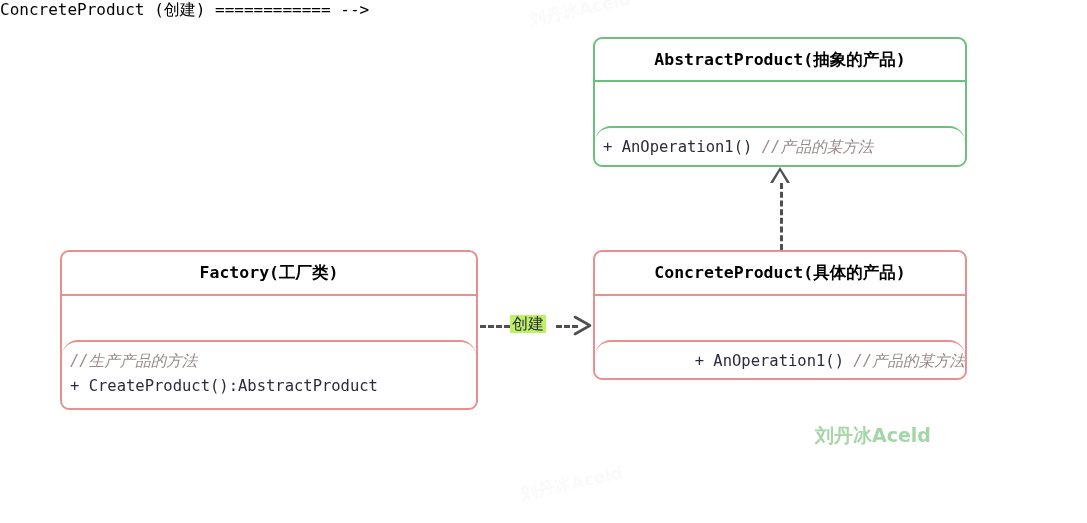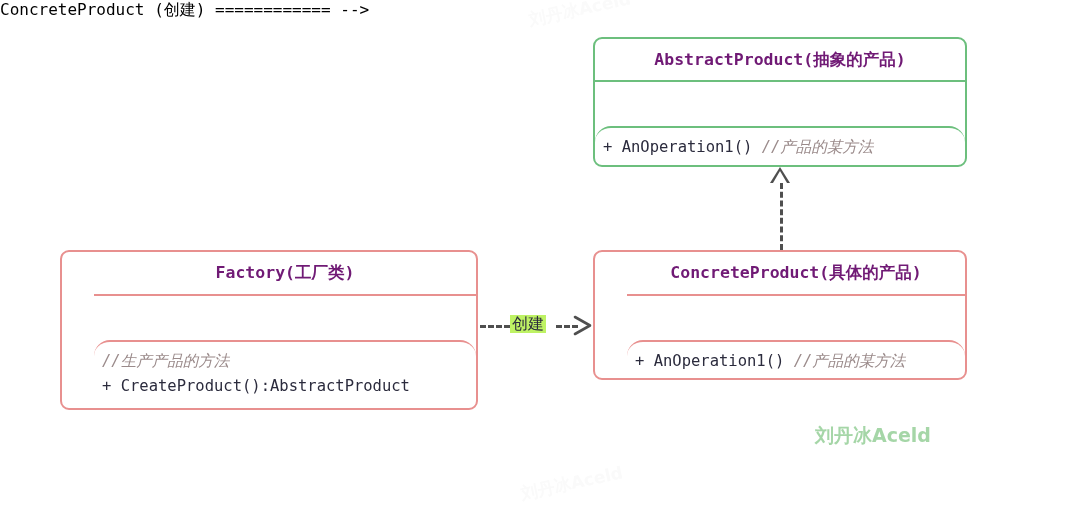--- a/index.html
+++ b/index.html
@@ -23,32 +23,32 @@
   .uml-box {
     position: absolute;
     box-sizing: border-box;
     border-radius: 9px;
     border-width: 2px;
     border-style: solid;
     background: #ffffff;
     overflow: hidden;
   }
   .uml-box.green  { border-color: #6cbf7d; }
-  .uml-box.pink   { border-color: #e8908f; padding-left: 32px; }
+  .uml-box.pink   { border-color: #e8908f; }
 
   .uml-title {
     box-sizing: border-box;
     width: 100%;
     display: flex;
     align-items: center;
     justify-content: center;
     font-family: "DejaVu Sans Mono", monospace;
     font-weight: bold;
     font-size: 16.5px;
-    color: #701a75;
+    color: #000000;
     letter-spacing: 0px;
     white-space: nowrap;
   }
   .uml-attrs {
     box-sizing: border-box;
     width: 100%;
     border-top-width: 2px;
     border-top-style: solid;
   }
   .uml-ops {
@@ -176,21 +176,21 @@
 
    ConcreteProduct (创建) ============ --&gt;
   <div class="conn-hline" style="left:480px; top:325px; width:30px;"></div>
   <div class="conn-label" style="left:510px; top:315px;">创建</div>
   <div class="conn-hline" style="left:556px; top:325px; width:22px;"></div>
   <svg class="arrow-open" style="left:571px; top:314px;" width="24" height="24">
     <polyline points="4,3 19,11.5 4,20" fill="none" stroke="#4f4f4f" stroke-width="2.6" stroke-linecap="round" stroke-linejoin="round"></polyline>
   </svg>
 
   
-  <div class="uml-box pink" style="left:593px; top:250px; width:374px; height:130px;">
+  <div class="uml-box pink" style="left:593px; top:250px; width:374px; height:130px;text-align:right;">
     <div class="uml-title" style="height:42px;">ConcreteProduct(具体的产品)</div>
     <div class="uml-attrs" style="height:46px;"></div>
     <div class="uml-ops" style="height:38px;">
       <div class="op-line"><span>+ AnOperation1()</span> <span class="comment">//产品的某方法</span></div>
     </div>
   </div>
 
   
   <div class="watermark-main" style="left:815px; top:423px;">刘丹冰Aceld</div>
 

